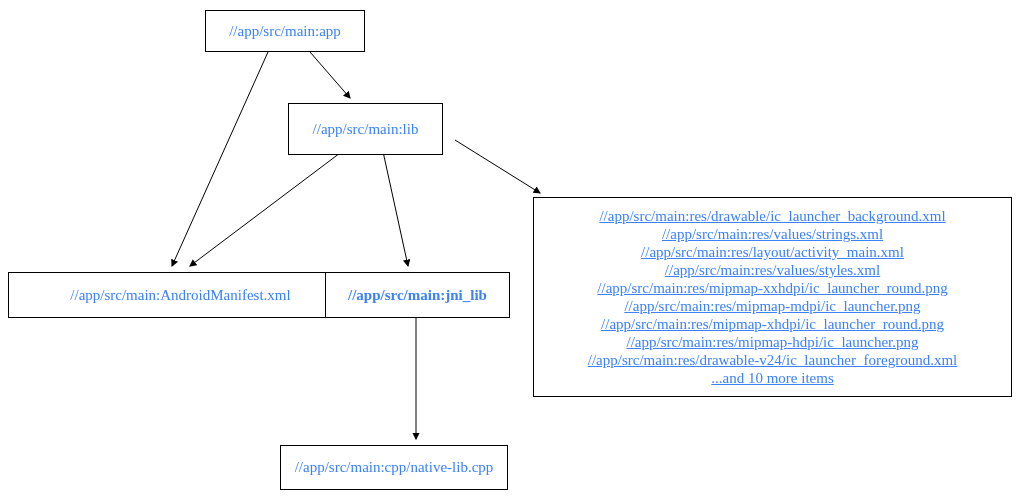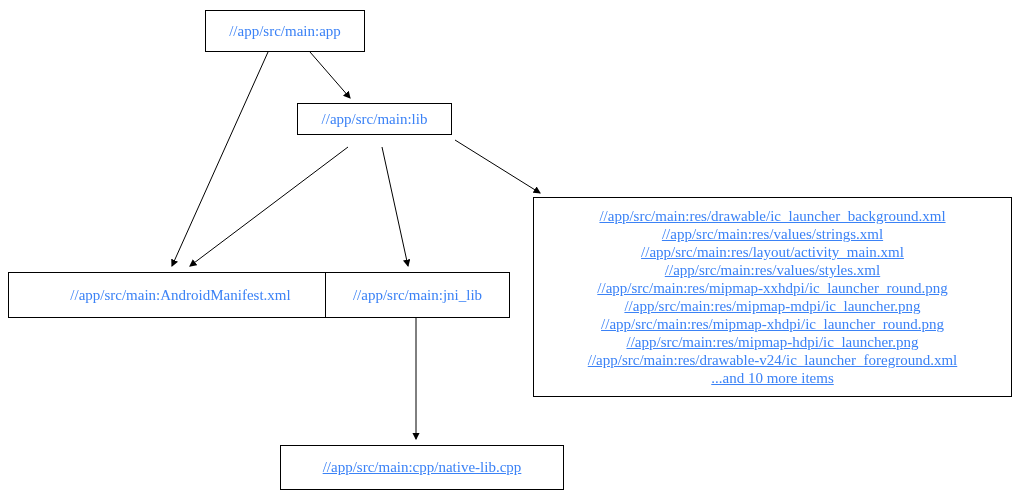--- a/index.html
+++ b/index.html
@@ -30,24 +30,24 @@
     border: 1px solid #000000;
     display: flex;
     align-items: center;
     justify-content: center;
     text-align: center;
     font-size: 15px;
     color: #3b82f6;
     white-space: nowrap;
   }
   .node-app      { left: 205px; top: 10px;  width: 160px; height: 42px; }
-  .node-lib      { left: 297px; top: 103px; width: 155px; height: 32px; }
+  .node-lib      { left: 288px; top: 103px; width: 155px; height: 52px; }
   .node-manifest { left: 8px;   top: 272px; width: 345px; height: 46px; }
-  .node-jni-lib  { left: 325px; top: 272px; width: 185px; height: 46px; }
-  .node-cpp      { left: 280px; top: 445px; width: 284px; height: 45px; text-decoration: underline; }
+  .node-jni-lib  { left: 325px; top: 272px; width: 185px; height: 46px; font-weight: bold; }
+  .node-cpp      { left: 280px; top: 445px; width: 228px; height: 45px; }
   .node-res {
     left: 533px; top: 197px; width: 479px; height: 200px;
     white-space: pre-line;
     line-height: 18px;
     padding: 8px 6px;
     text-decoration: underline;
   }
 </style>
 </head>
 <body>

